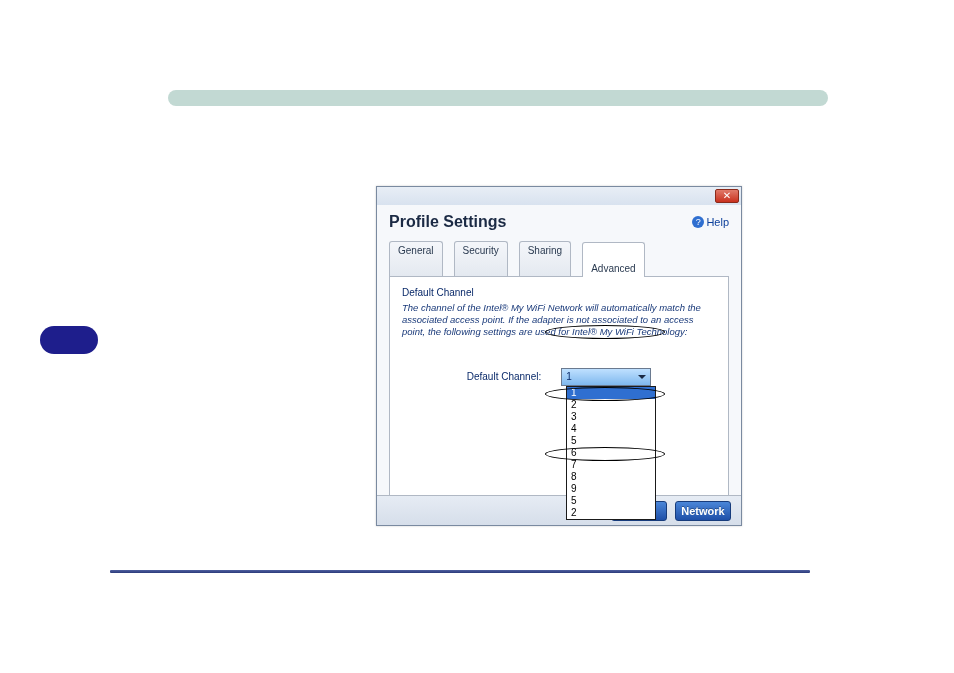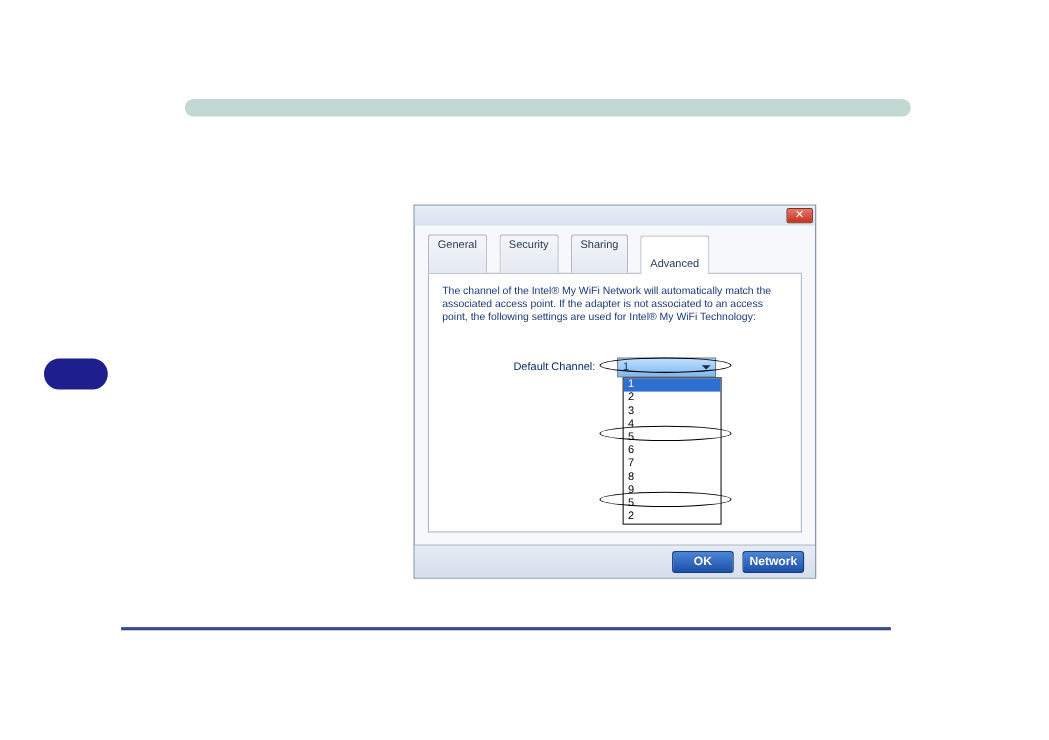--- a/index.html
+++ b/index.html
@@ -128,20 +128,21 @@
   .panel-heading {
     font-size: 10px;
     color: #0a2a6a;
     margin-bottom: 4px;
   }
   .panel-desc {
     font-size: 9.5px;
     color: #1a3a7a;
     line-height: 1.25;
     margin-bottom: 30px;
+    font-style: italic;
   }
   .channel-row {
     display: flex;
     align-items: center;
     justify-content: center;
     gap: 20px;
     position: relative;
   }
   .channel-label {
     font-size: 10px;
@@ -238,27 +239,35 @@
 <div class="green-bar"></div>
 <div class="note-badge"></div>
 
 <div class="dialog">
   <div class="dialog-titlebar">
     <div class="close-btn">
       <span>✕</span>
     </div>
   </div>
   <div class="dialog-body">
+    <div class="header-row">
+      <div class="dialog-title">Profile Settings</div>
+      <div class="help-link">
+        <span class="help-icon">?</span>
+        <span>Help</span>
+      </div>
+    </div>
     <div class="tabs">
       <div class="tab">General</div>
       <div class="tab">Security</div>
       <div class="tab">Sharing</div>
       <div class="tab active">Advanced</div>
     </div>
     <div class="panel">
+      <div class="panel-heading">Default Channel</div>
       <div class="panel-desc">The channel of the Intel® My WiFi Network will automatically match the associated access point. If the adapter is not associated to an access point, the following settings are used for Intel® My WiFi Technology:</div>
       <div class="channel-row">
         <span class="channel-label">Default Channel:</span>
         <div class="channel-select">
           <span>1</span>
           <span class="select-arrow"></span>
         </div>
         <div class="dropdown-list">
           <div class="opt highlight">1</div>
           <div class="opt">2</div>

